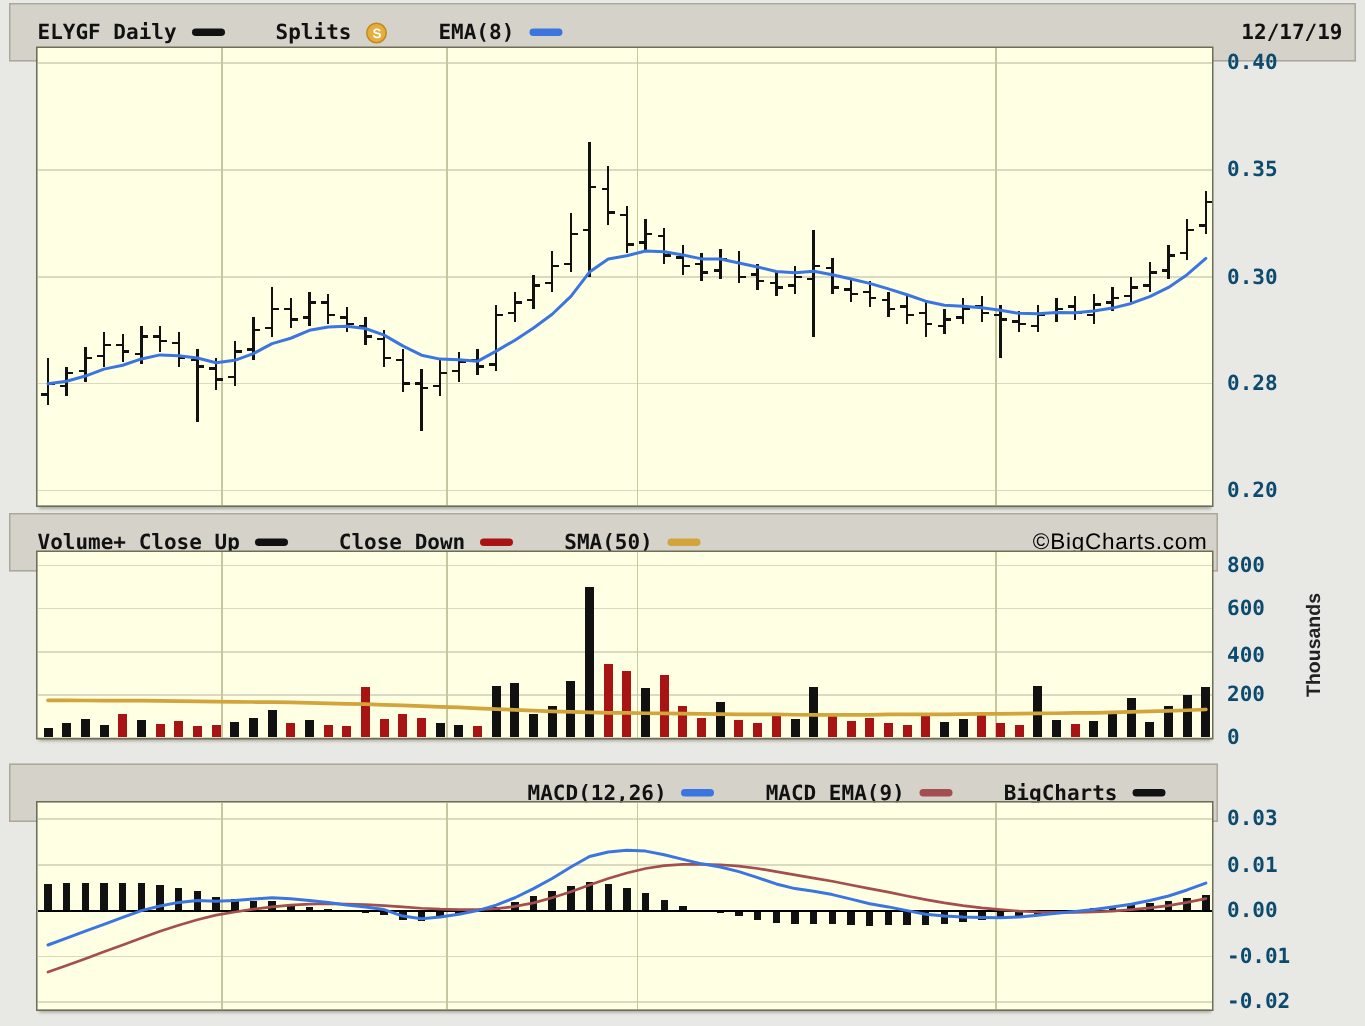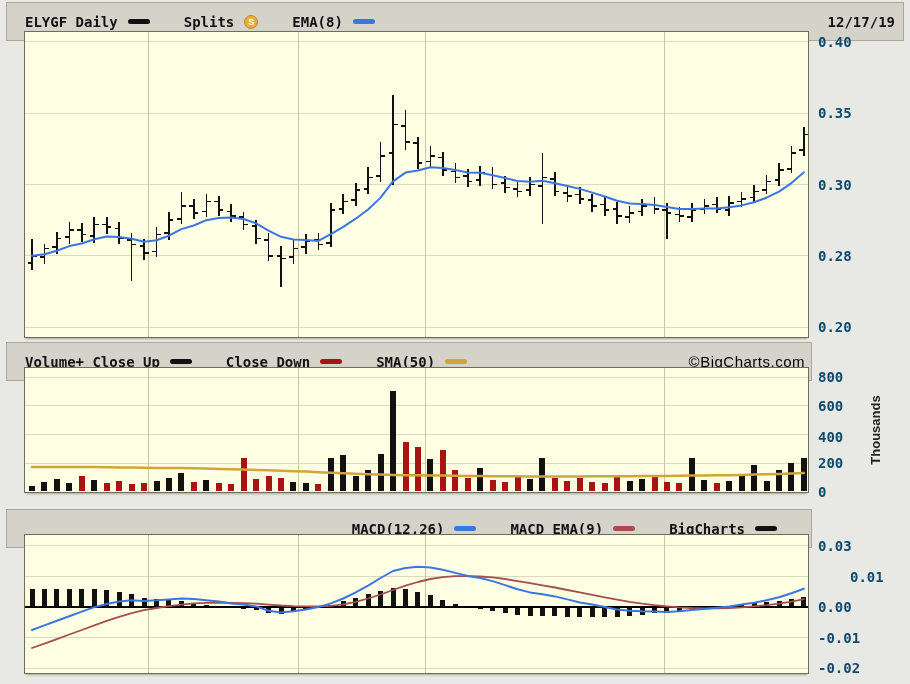--- a/index.html
+++ b/index.html
@@ -486,19 +486,19 @@
           <rect x="763.9499999999999" y="63.80973451327433" width="5" height="8.243362831858398" fill="#111111"></rect>
           <rect x="776.4" y="61.672566371681405" width="5" height="10.380530973451322" fill="#111111"></rect>
         </g>
         <line x1="0" y1="72.05309734513273" x2="783" y2="72.05309734513273" stroke="#000000" stroke-width="1.4" shape-rendering="crispEdges"></line>
         <polyline points="7.0,113.0 19.4,108.7 31.9,104.1 44.3,99.5 56.8,95.0 69.3,90.4 81.7,85.8 94.1,81.8 106.6,78.2 119.0,75.1 131.5,73.0 143.9,71.1 156.4,69.6 168.8,68.4 181.3,67.8 193.8,67.5 206.2,67.8 218.6,68.1 231.1,68.7 243.5,69.6 256.0,70.5 268.4,71.1 280.9,71.4 293.3,71.4 305.8,70.8 318.3,69.3 330.7,66.9 343.1,63.5 355.6,59.5 368.0,55.0 380.5,50.7 392.9,47.0 405.4,44.0 417.8,42.1 430.3,41.2 442.8,41.2 455.2,41.5 467.6,42.4 480.1,44.0 492.5,46.1 505.0,48.2 517.5,50.4 529.9,52.5 542.4,55.0 554.8,57.4 567.3,59.8 579.7,62.3 592.1,64.7 604.6,66.9 617.0,68.7 629.5,70.2 641.9,71.4 654.4,72.4 666.8,73.0 679.3,73.3 691.8,73.3 704.2,73.0 716.6,72.4 729.1,71.4 741.5,70.2 754.0,68.7 766.4,66.6 778.9,64.1" fill="none" stroke="#a34f4f" stroke-width="1.8" stroke-linejoin="round" stroke-linecap="round"></polyline>
         <polyline points="7.0,95.0 19.4,90.4 31.9,85.8 44.3,81.2 56.8,76.6 69.3,72.1 81.7,69.0 94.1,66.6 106.6,65.3 119.0,65.9 131.5,65.3 143.9,64.4 156.4,63.5 168.8,64.1 181.3,65.3 193.8,66.6 206.2,68.4 218.6,69.6 231.1,71.4 243.5,75.7 256.0,77.5 268.4,76.3 280.9,74.5 293.3,72.1 305.8,68.4 318.3,63.5 330.7,57.4 343.1,50.7 355.6,43.0 368.0,36.0 380.5,33.0 392.9,31.8 405.4,32.4 417.8,34.8 430.3,37.9 442.8,40.9 455.2,43.0 467.6,46.1 480.1,50.1 492.5,54.3 505.0,57.4 517.5,59.2 529.9,61.4 542.4,64.4 554.8,67.5 567.3,69.6 579.7,72.1 592.1,74.5 604.6,75.7 617.0,76.3 629.5,76.6 641.9,76.9 654.4,76.3 666.8,75.1 679.3,73.9 691.8,72.7 704.2,71.4 716.6,69.6 729.1,67.8 741.5,65.3 754.0,62.3 766.4,58.3 778.9,53.7" fill="none" stroke="#3b76e0" stroke-width="2" stroke-linejoin="round" stroke-linecap="round"></polyline>
       </svg>
   </div>
   <div class="axis-col" style="top:535px; height:138px;" id="macd-axis">
       <div class="tick-label" style="top: 1.99115px;">0.03</div>
-      <div class="tick-label" style="top: 32.5221px; margin-left: 32px;">0.01</div>
+      <div class="tick-label" style="top: 32.5221px;">0.01</div>
       <div class="tick-label" style="top: 63.0531px;">0.00</div>
       <div class="tick-label" style="top: 93.5841px;">-0.01</div>
       <div class="tick-label" style="top: 124.115px;">-0.02</div>
     </div>
 
 </div>
 
 </body></html>

